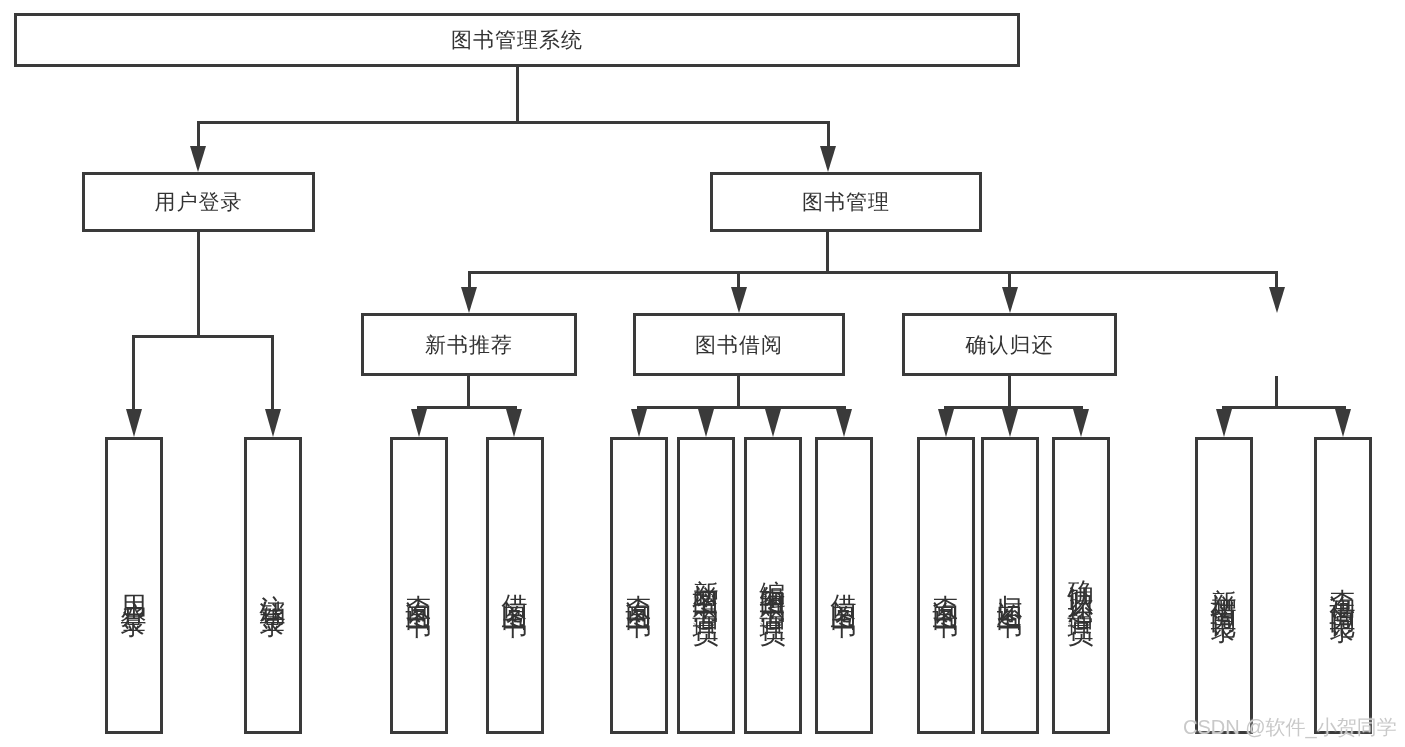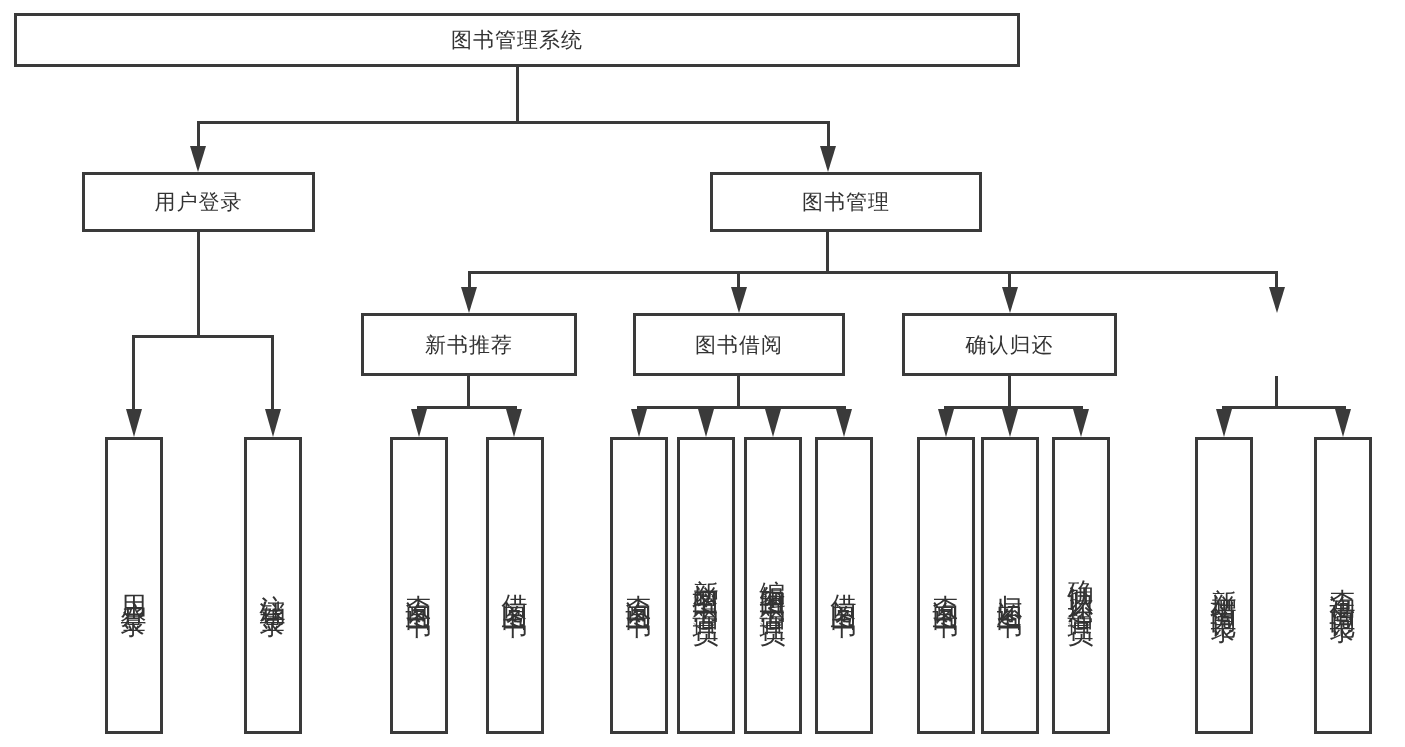--- a/index.html
+++ b/index.html
@@ -150,14 +150,15 @@
     <span>确认归还（管理员）</span>
   </div>
 
   <div class="box leaf" style="left:1195px;top:437px;width:58px;height:297px">
     <span>新增借阅记录</span>
   </div>
   <div class="box leaf" style="left:1314px;top:437px;width:58px;height:297px">
     <span>查询借阅记录</span>
   </div>
 
+  <div class="watermark">CSDN @软件_小贺同学</div>
 
 </div>
 
 </body></html>

